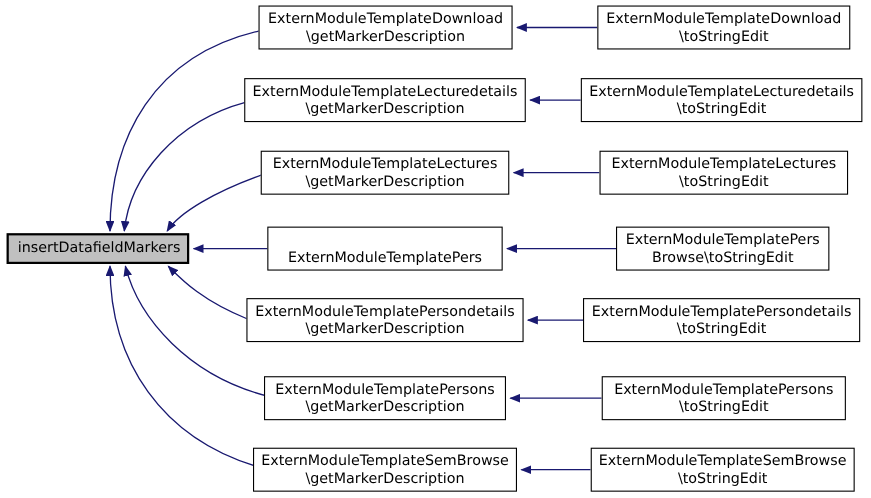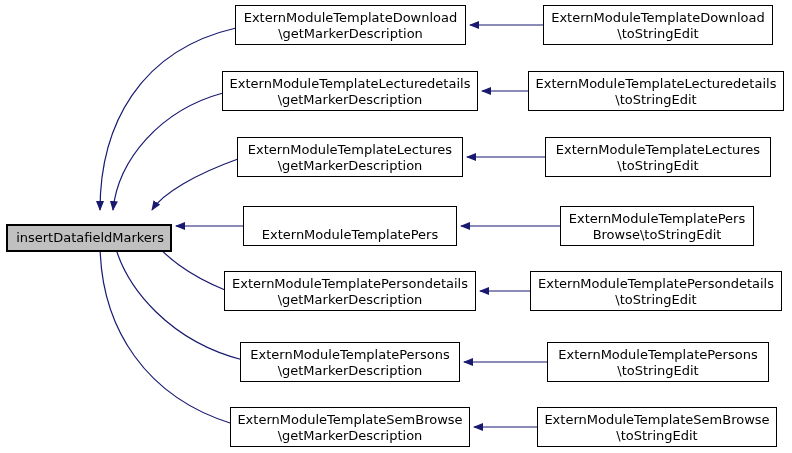--- a/index.html
+++ b/index.html
@@ -51,21 +51,21 @@
 
     <path class="edge" d="M 543,25 L 470,25" marker-end="url(#arr)"></path>
     <path class="edge" d="M 528,91 L 482,91" marker-end="url(#arr)"></path>
     <path class="edge" d="M 545,157 L 467,157" marker-end="url(#arr)"></path>
     <path class="edge" d="M 560,226 L 461,226" marker-end="url(#arr)"></path>
     <path class="edge" d="M 530,291 L 480,291" marker-end="url(#arr)"></path>
     <path class="edge" d="M 547,362 L 464,362" marker-end="url(#arr)"></path>
     <path class="edge" d="M 537,427 L 474,427" marker-end="url(#arr)"></path>
   </svg>
 
-  <div class="node root" style="left:6px;top:224px;min-width:166px">
+  <div class="node root" style="left:6px;top:212px;min-width:166px">
     <span class="ln">insertDatafieldMarkers</span>
   </div>
 
   <div class="node" style="left:235px;top:5px;min-width:231px">
     <span class="ln">ExternModuleTemplateDownload</span>
     <span class="ln">\getMarkerDescription</span>
   </div>
   <div class="node" style="left:543px;top:5px;min-width:230px">
     <span class="ln">ExternModuleTemplateDownload</span>
     <span class="ln">\toStringEdit</span>

